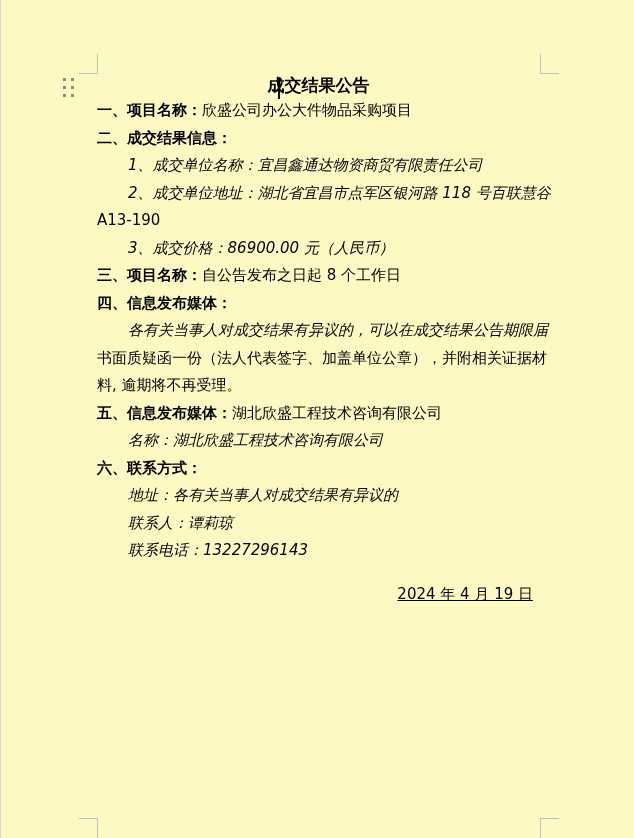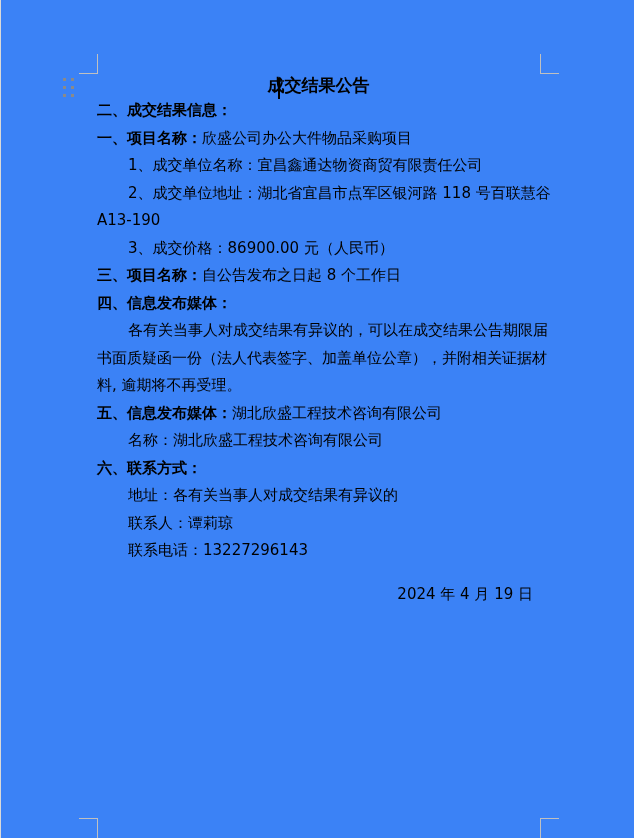--- a/index.html
+++ b/index.html
@@ -1,19 +1,19 @@
 <!DOCTYPE html>
 <html><head>
 <meta charset="utf-8">
 <style>
   html,body{margin:0;padding:0;background:#ffffff;}
   .stage{
     position:relative;
     width:634px;height:838px;
-    background:#3b82f6;
+    background:#fef9c3;
     border-left:1px solid #d9d9d9;
     box-sizing:border-box;
     overflow:hidden;
     font-family:"DejaVu Sans", sans-serif;
     color:#000000;
   }
   
   .mark{position:absolute;width:18px;height:19px;}
   .mark.tl{left:78px;top:54px;border-right:1px solid #c0c0c0;border-bottom:1px solid #c0c0c0;}
   .mark.tr{left:539px;top:54px;border-left:1px solid #c0c0c0;border-bottom:1px solid #c0c0c0;}
@@ -30,25 +30,25 @@
   .caret{position:absolute;left:277px;top:78px;width:2px;height:21px;background:#000;}
   
   .doc{position:absolute;left:96px;top:73px;width:443px;}
   .title{
     text-align:center;font-weight:bold;font-size:17px;
     line-height:24px;height:24px;white-space:nowrap;
   }
   .body{font-size:15px;}
   .line{line-height:27.5px;height:27.5px;white-space:nowrap;}
   .line .lbl{font-weight:bold;}
-  .line.indent{padding-left:31px;}
+  .line.indent{padding-left:31px;font-style:italic;}
   .spacer{height:16px;}
   .date-line{
     line-height:27.5px;height:27.5px;
-    text-align:right;padding-right:7px;white-space:nowrap;
+    text-align:right;padding-right:7px;white-space:nowrap;text-decoration:underline;
   }
 </style>
 </head>
 <body>
 
 <div class="stage">
 
   <div class="mark tl"></div>
   <div class="mark tr"></div>
   <div class="mark bl"></div>
@@ -63,24 +63,24 @@
     <span class="dot"></span>
   </div>
 
   <div class="caret"></div>
 
   <div class="doc">
     <div class="title">成交结果公告</div>
 
     <div class="body">
       <div class="line">
-        <span class="lbl">二、成交结果信息：</span><span class="txt"></span>
+        <span class="lbl">一、项目名称：</span><span class="txt">欣盛公司办公大件物品采购项目</span>
       </div>
       <div class="line">
-        <span class="lbl">一、项目名称：</span><span class="txt">欣盛公司办公大件物品采购项目</span>
+        <span class="lbl">二、成交结果信息：</span><span class="txt"></span>
       </div>
       <div class="line indent">
         <span class="txt">1、成交单位名称：宜昌鑫通达物资商贸有限责任公司</span>
       </div>
       <div class="line indent">
         <span class="txt">2、成交单位地址：湖北省宜昌市点军区银河路 118 号百联慧谷</span>
       </div>
       <div class="line">
         <span class="txt">A13-190</span>
       </div>

